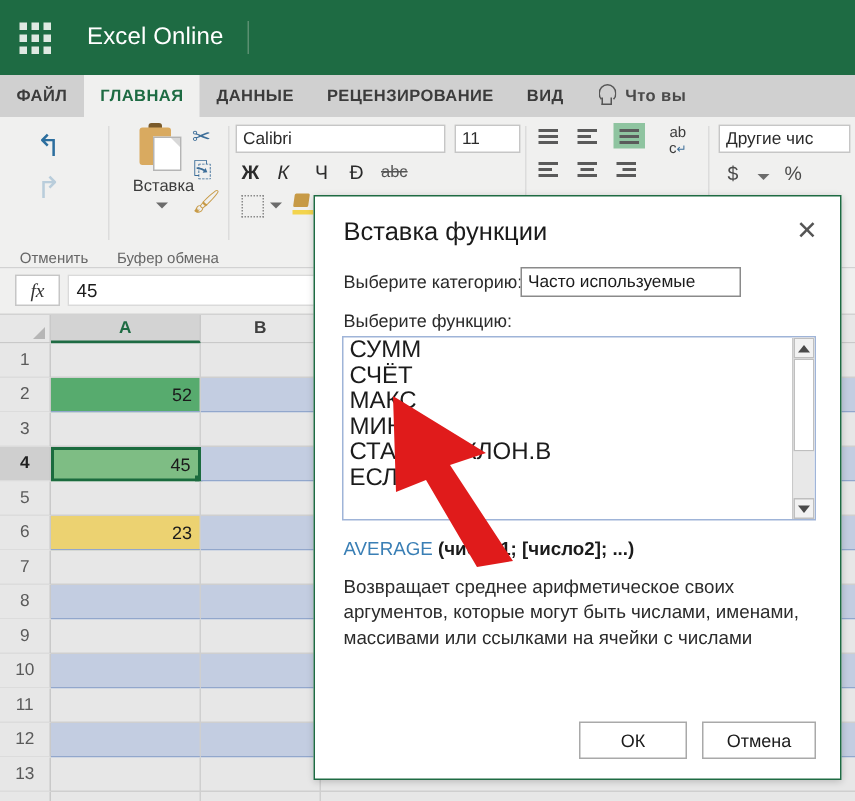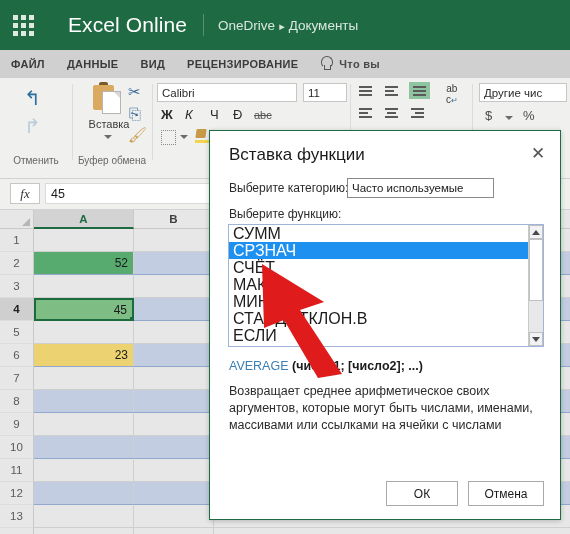--- a/index.html
+++ b/index.html
@@ -36,22 +36,22 @@
     align-content: center;
     justify-content: center;
   }
   .waffle i {
     display: block;
     width: 5px; height: 5px;
     background: #dfe9e2;
   }
   .app-title {
     color: #ffffff;
-    font-size: 21px;
-    margin-left: 34px;
+    font-size: 16px;
+    margin-left: 24px;
     letter-spacing: .1px;
     white-space: nowrap;
   }
   .vsep {
     width: 1px; height: 22px;
     background: #5a8f71;
     margin: 0 14px 0 16px;
   }
   .breadcrumb {
     color: #d9e7de;
@@ -126,21 +126,21 @@
     height: 100px;
   }
   .rib-divider {
     position: absolute;
     top: 6px;
     width: 1px; height: 76px;
     background: #dcdcdc;
   }
   .grp-label {
     position: absolute;
-    bottom: 12px;
+    bottom: 0;
     width: 100%;
     text-align: center;
     font-size: 10px;
     color: #666;
     white-space: nowrap;
   }
 
   
   .uarrow {
     position: absolute;
@@ -598,30 +598,28 @@
       <i></i>
       <i></i>
       <i></i>
       <i></i>
       <i></i>
       <i></i>
       <i></i>
   </div>
   <div class="app-title">Excel Online</div>
   <div class="vsep"></div>
-  <div class="breadcrumb">
-    <span>OneDrive</span><span class="sep">▸</span><span>Документы</span>
-  </div>
 </div>
 
 <div class="tabstrip">
   <div class="tab">ФАЙЛ</div>
+  <div class="tab active">ГЛАВНАЯ</div>
   <div class="tab">ДАННЫЕ</div>
+  <div class="tab">РЕЦЕНЗИРОВАНИЕ</div>
   <div class="tab">ВИД</div>
-  <div class="tab">РЕЦЕНЗИРОВАНИЕ</div>
   <div class="bulb">
     <span class="glass"></span>
     <span class="base"></span>
   </div>
   <div class="tab tellme">Что вы</div>
 </div>
 
 <div class="ribbon">
 
   <div class="rib-group" style="left:0; width:72px;">
@@ -787,21 +785,20 @@
   <div class="dlg-close">✕</div>
 
   <div class="dlg-lbl" style="left:19px; top:50px;">Выберите категорию:</div>
   <div class="dlg-select">Часто используемые</div>
 
   <div class="dlg-lbl" style="left:19px; top:76px;">Выберите функцию:</div>
 
   <div class="listbox">
     <div id="fn-list">
         <div class="lb-item">СУММ</div>
-        <div class="lb-item sel">СРЗНАЧ</div>
         <div class="lb-item">СЧЁТ</div>
         <div class="lb-item">МАКС</div>
         <div class="lb-item">МИН</div>
         <div class="lb-item">СТАНДОТКЛОН.В</div>
         <div class="lb-item">ЕСЛИ</div>
       </div>
     <div class="lb-scroll">
       <div class="lb-arrow up">
           <i></i>
         </div>

